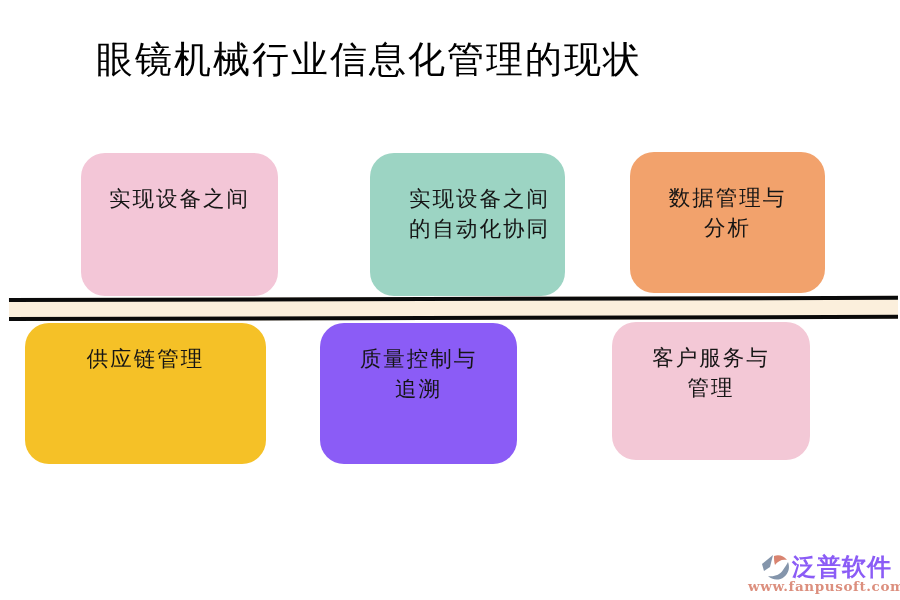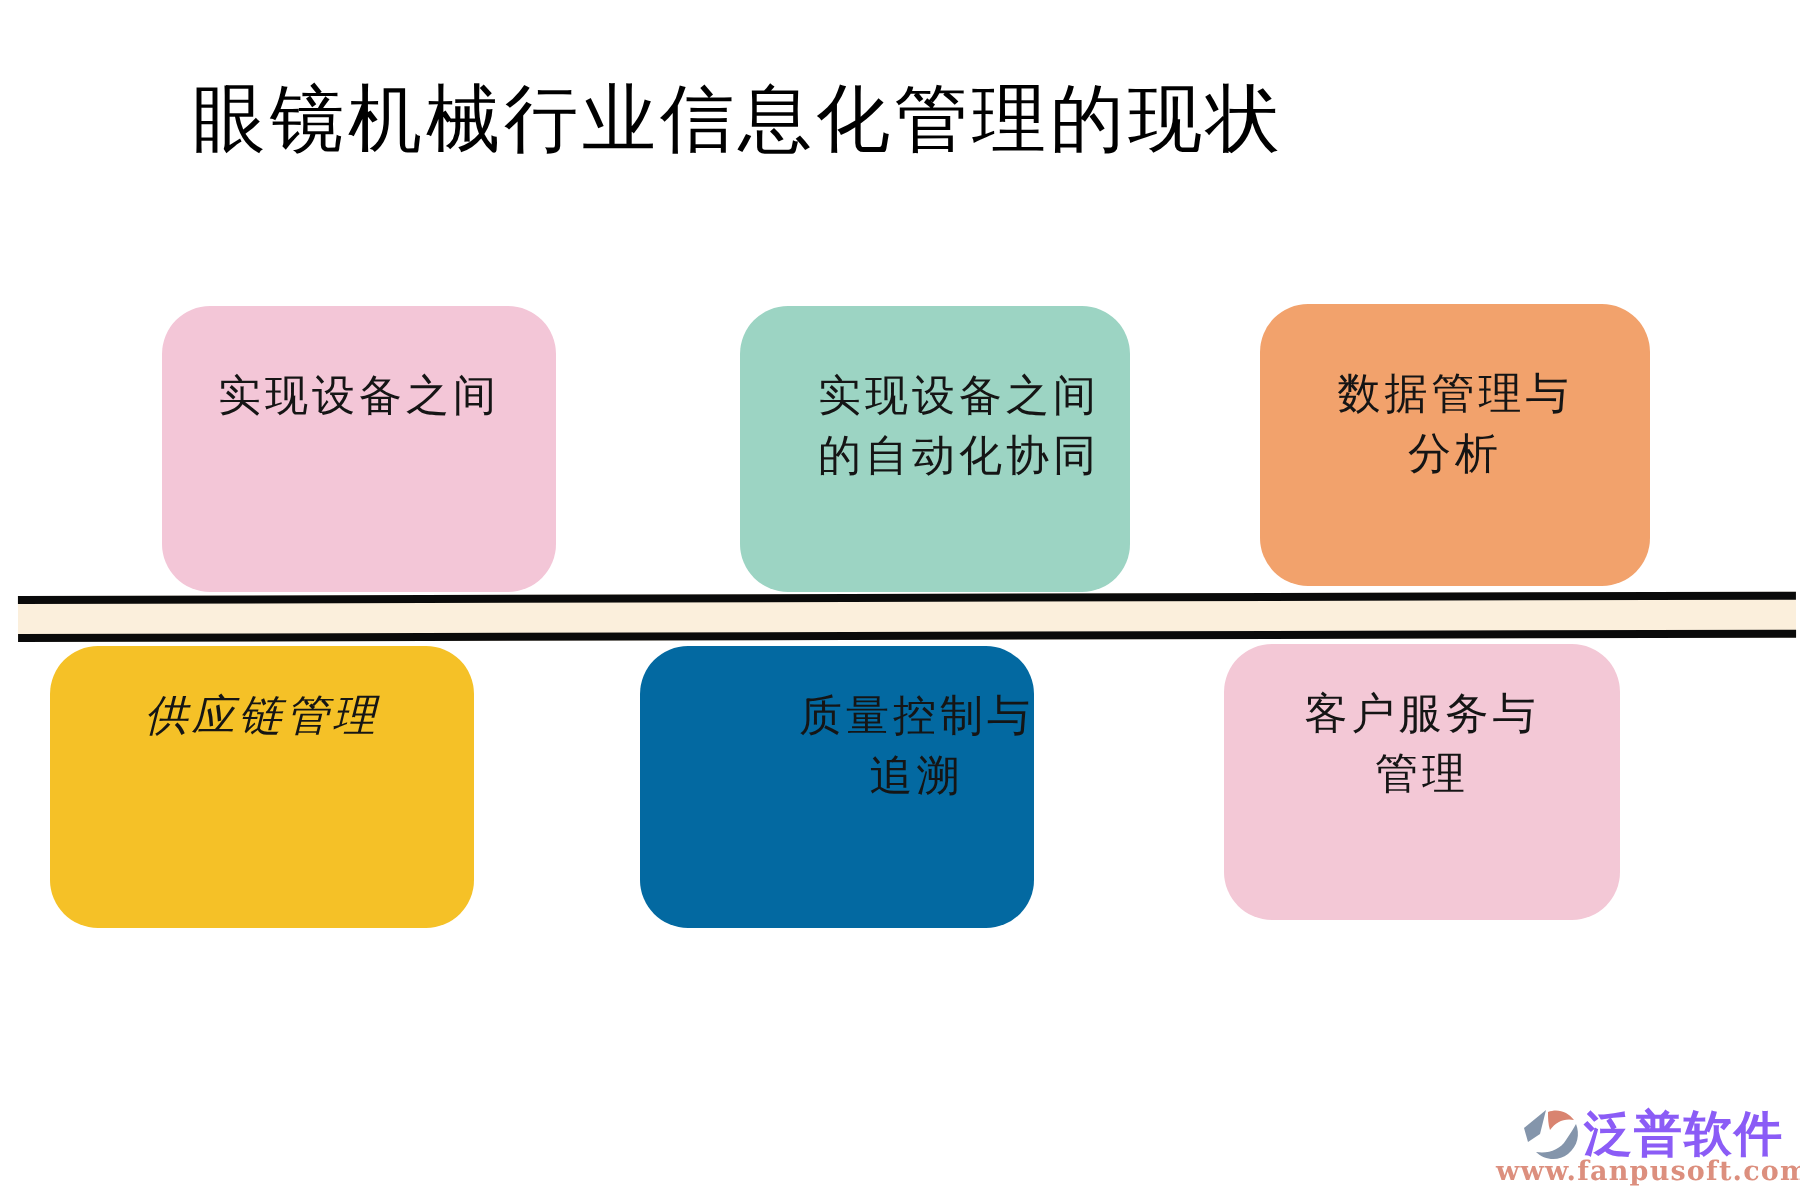--- a/index.html
+++ b/index.html
@@ -34,21 +34,21 @@
     letter-spacing:2px;
     line-height:1.38;
     color:#151515;
     white-space:pre-line;
   }
   .row-top{top:153px;height:143px;padding-top:31px;}
   .row-bottom{top:323px;height:141px;padding-top:21px;}
   .box-1{left:81px;width:197px;}
   .box-2{left:370px;width:195px;padding-left:24px;}
   .box-3{left:630px;width:195px;top:152px;height:141px;}
-  .box-4{left:25px;width:212px;font-style:italic;}
+  .box-4{left:25px;width:241px;}
   .box-5{left:320px;width:197px;}
   .box-6{left:612px;width:198px;top:322px;height:138px;}
   .divider{
     position:absolute;
     left:9px;top:298px;
     width:889px;height:15px;
     border-top:4px solid #0a0a0a;
     border-bottom:4px solid #0a0a0a;
     transform:rotate(-0.14deg);
     transform-origin:left center;
@@ -102,21 +102,21 @@
     <span class="box-label">数据管理与
 分析</span>
   </div>
 
   <div class="divider" style="background: rgb(251, 239, 220);"></div>
 
   <div class="box row-bottom box-4" style="background: rgb(245, 193, 39);">
     <span class="box-label">供应链管理</span>
   </div>
 
-  <div class="box row-bottom box-5" style="background: #0369a1; justify-content: flex-end;">
+  <div class="box row-bottom box-5" style="background: #8b5cf6;">
     <span class="box-label">质量控制与
 追溯</span>
   </div>
 
   <div class="box row-bottom box-6" style="background: rgb(243, 200, 214);">
     <span class="box-label">客户服务与
 管理</span>
   </div>
 
   <div class="logo">

